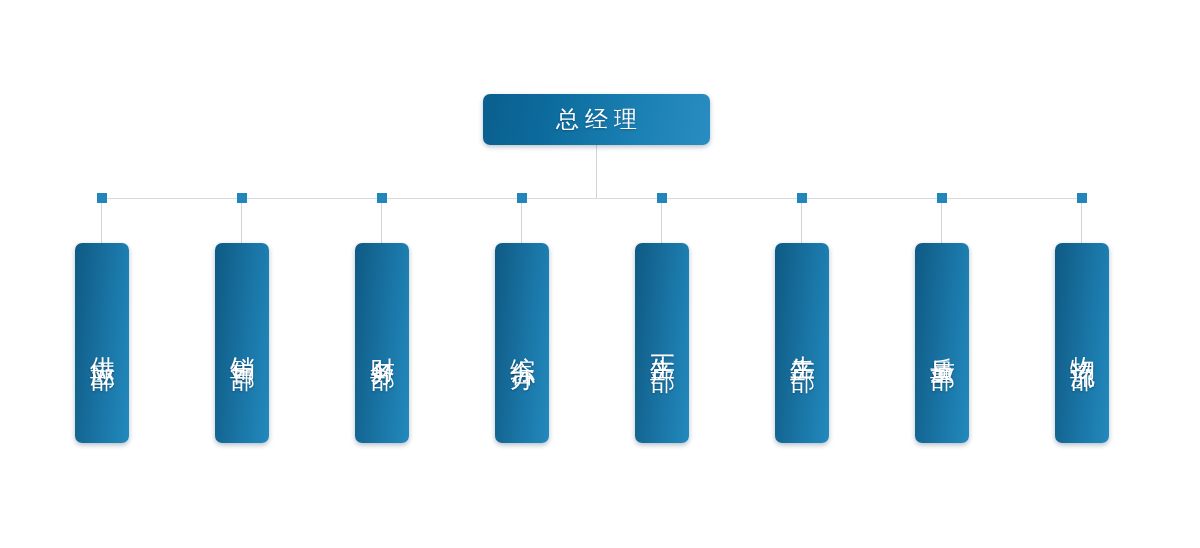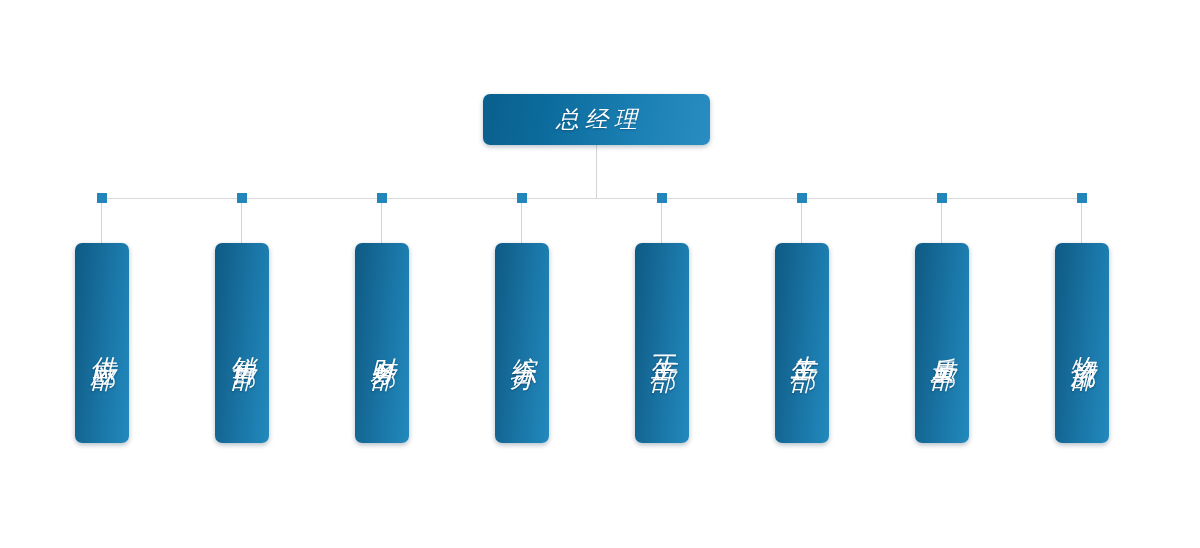--- a/index.html
+++ b/index.html
@@ -11,21 +11,20 @@
   body {
     font-family: "DejaVu Sans", "Liberation Sans", sans-serif;
   }
 
   #org-chart {
     position: relative;
     width: 1200px;
     height: 548px;
     background: #ffffff;
     overflow: hidden;
-    font-style: italic;
   }
 
   
   .root-box {
     position: absolute;
     left: 483px;
     top: 94px;
     width: 227px;
     height: 51px;
     border-radius: 7px;

